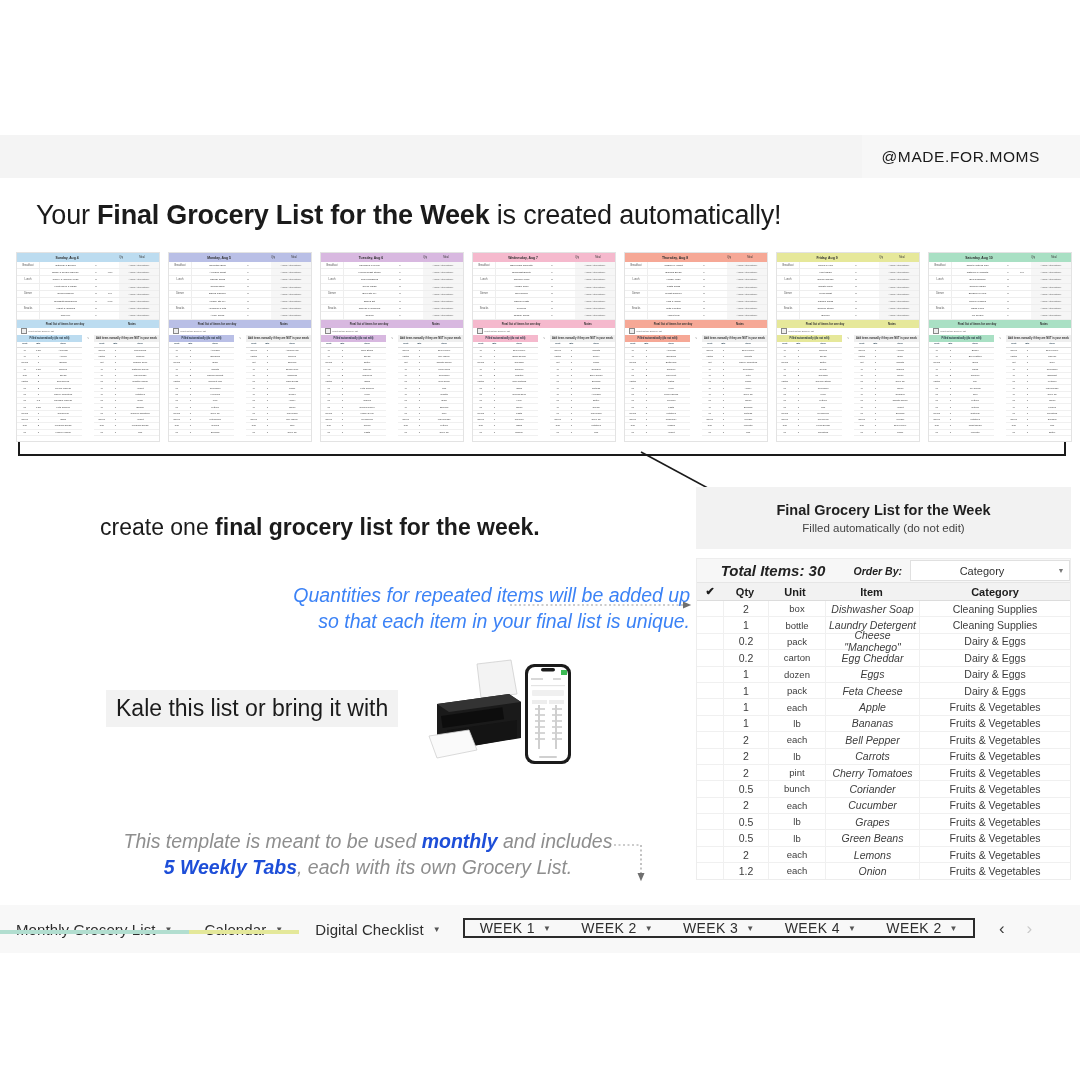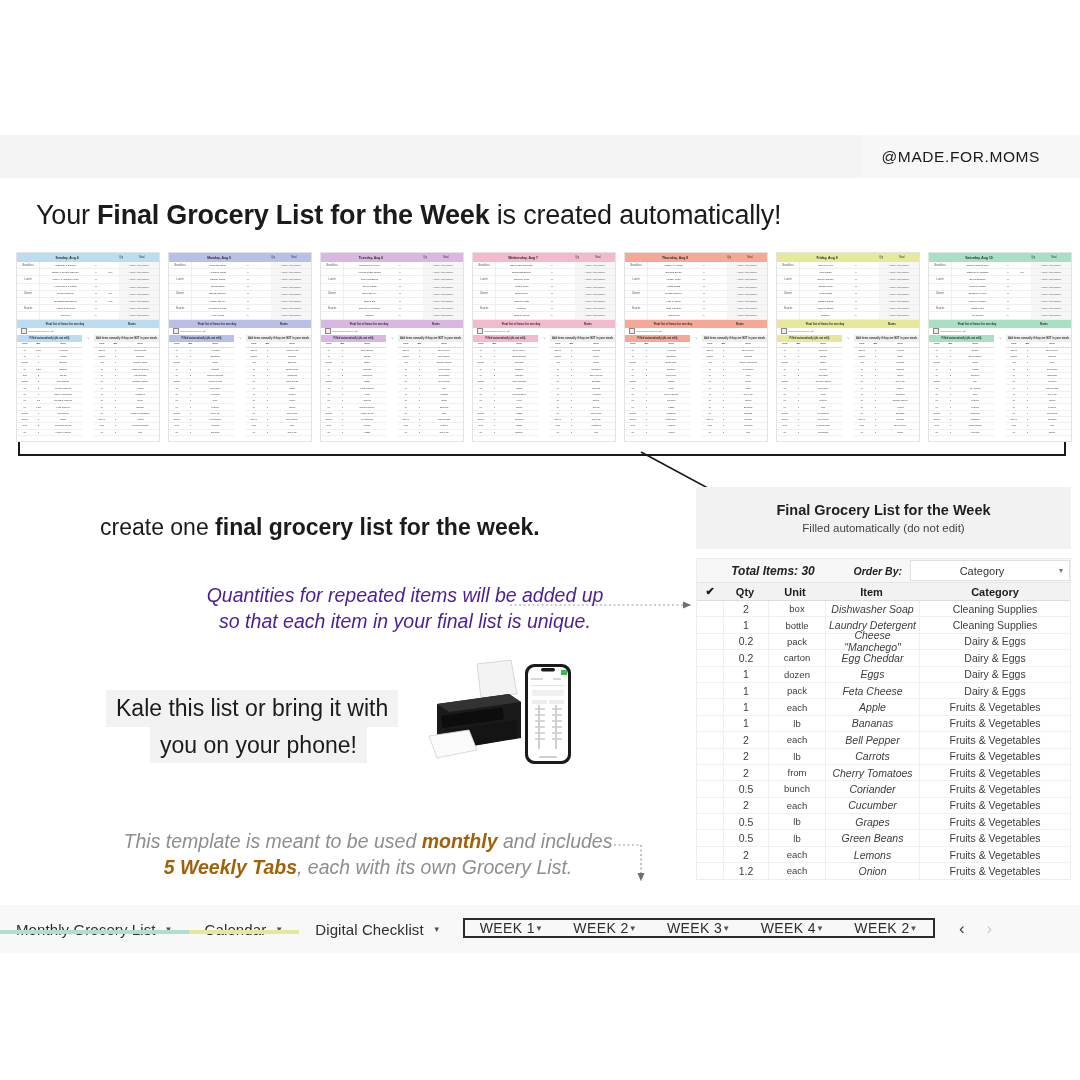--- a/index.html
+++ b/index.html
@@ -117,41 +117,41 @@
 
   
   .txt-combine{
     position:absolute;left:100px;top:484px;width:590px;
     font-size:23px;line-height:1.28;color:#1b1b1b;
   }
   .txt-combine b{font-weight:700;}
 
   .txt-quant{
     position:absolute;left:120px;top:583px;width:570px;
-    font-size:19.5px;line-height:1.32;color:#4c1d95;font-style:italic;
-    text-align:center;
+    font-size:19.5px;line-height:1.32;color:#3b82f6;font-style:italic;
+    text-align:right;
   }
 
   .print-wrap{
     position:absolute;left:106px;top:690px;width:310px;
   }
   .print-line{
     display:inline-block;background:#f2f2f2;
     font-size:23px;color:#1b1b1b;line-height:1.5;
     padding:1px 10px;
   }
   .print-l1{margin-left:0;}
   .print-l2{margin-left:44px;}
 
   .txt-template{
     position:absolute;left:88px;top:828px;width:560px;
     font-size:19.5px;line-height:1.35;color:#8e8e8e;font-style:italic;
     text-align:center;
   }
-  .txt-template b{font-weight:700;color:#a16207;}
+  .txt-template b{font-weight:700;color:#1d4ed8;}
 
   
   .device-wrap{position:absolute;left:425px;top:658px;width:160px;height:120px;}
 
   
   .fgl-header{
     position:absolute;left:696px;top:487px;width:375px;height:62px;
     background:#f2f2f2;
     display:flex;flex-direction:column;align-items:center;justify-content:center;
   }
@@ -160,21 +160,21 @@
 
   .fgl-table{
     position:absolute;left:696px;top:558px;width:375px;height:322px;
     background:#fff;overflow:hidden;border:1px solid #ededed;box-sizing:border-box;
   }
   .fgl-toolbar{
     display:flex;align-items:center;height:23px;background:#f7f7f7;
     border-bottom:1px solid #e6e6e6;
   }
   .fgl-total{
-    width:152px;text-align:center;font-size:12px;font-style:italic;
+    width:152px;text-align:center;font-size:15px;font-style:italic;
     font-weight:700;color:#222;
   }
   .fgl-orderby{
     flex:1;text-align:right;padding-right:8px;font-size:10.5px;
     font-style:italic;font-weight:700;color:#222;
   }
   .fgl-select{
     width:160px;height:21px;background:#fff;border:1px solid #e0e0e0;
     box-sizing:border-box;display:flex;align-items:center;
     position:relative;
@@ -222,21 +222,21 @@
   }
   .tab .tcaret{font-size:8px;color:#555;}
   .tab .tunder{
     position:absolute;left:0;bottom:4px;width:100%;height:4px;
   }
   .weekgroup{
     display:flex;align-items:stretch;
     border:2px solid #2b2b2b;margin:4px 0 6px 6px;
   }
   .weektab{
-    display:flex;align-items:center;gap:0;padding:0 15px;
+    display:flex;align-items:center;gap:8px;padding:0 15px;
     font-size:14px;color:#2e2e2e;letter-spacing:0.4px;
   }
   .weektab .tcaret{font-size:8px;color:#555;}
   .navarrows{display:flex;align-items:center;gap:22px;padding-left:24px;}
   .navarrows span{font-size:17px;}
   .nav-prev{color:#3c3c3c;}
   .nav-next{color:#c9c9c9;}
 </style>
 </head>
 <body>
@@ -1919,21 +1919,20 @@
   <span>create one </span><b>final grocery list for the week.</b>
 </div>
 
 <div class="txt-quant">
   <span>Quantities for repeated items will be added up</span><br>
   <span>so that each item in your final list is unique.</span>
 </div>
 
 <div class="print-wrap">
   <div><span class="print-line print-l1">Kale this list or bring it with</span></div>
-  <div><span class="print-line print-l2">you on your phone!</span></div>
 </div>
 
 <div class="txt-template">
   <span>This template is meant to be used </span><b>monthly</b><span> and includes</span><br>
   <b>5 Weekly Tabs</b><span>, each with its own Grocery List.</span>
 </div>
 
 <div class="device-wrap">
   <svg width="160" height="120" viewBox="0 0 160 120">
 
@@ -2070,21 +2069,21 @@
       <div class="fgl-row">
         <div class="col-chk"></div>
         <div class="col-qty">2</div>
         <div class="col-unit">lb</div>
         <div class="col-item">Carrots</div>
         <div class="col-cat">Fruits &amp; Vegetables</div>
       </div>
       <div class="fgl-row">
         <div class="col-chk"></div>
         <div class="col-qty">2</div>
-        <div class="col-unit">from</div>
+        <div class="col-unit">pint</div>
         <div class="col-item">Cherry Tomatoes</div>
         <div class="col-cat">Fruits &amp; Vegetables</div>
       </div>
       <div class="fgl-row">
         <div class="col-chk"></div>
         <div class="col-qty">0.5</div>
         <div class="col-unit">bunch</div>
         <div class="col-item">Coriander</div>
         <div class="col-cat">Fruits &amp; Vegetables</div>
       </div>

